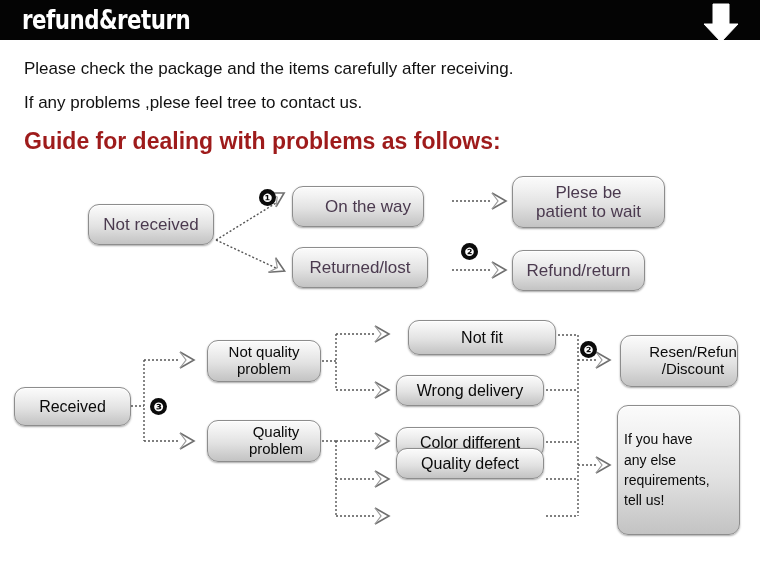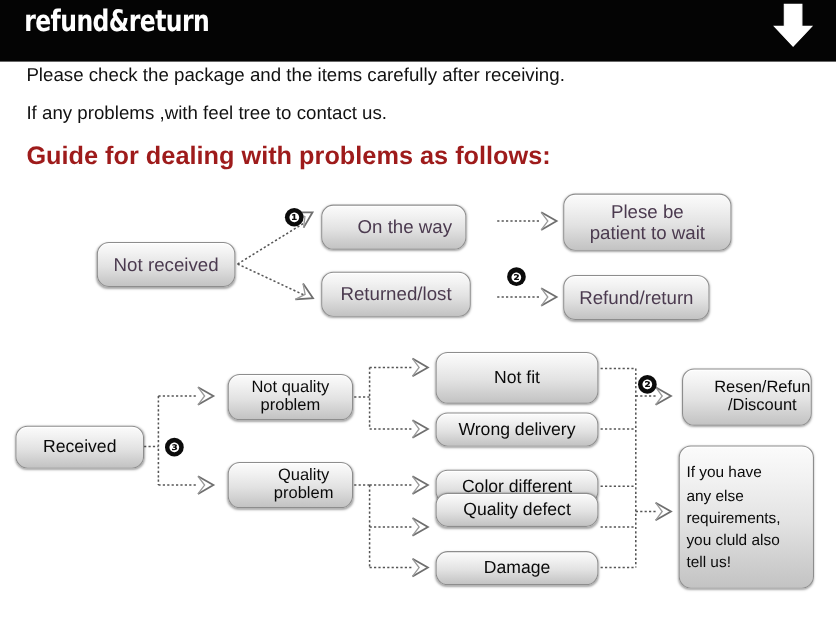--- a/index.html
+++ b/index.html
@@ -7,21 +7,21 @@
     width:760px;height:563px;
     background:#ffffff;
     font-family:"Liberation Sans","DejaVu Sans",sans-serif;
     overflow:hidden;
     position:relative;
   }
   #page{position:relative;width:760px;height:563px;}
 
   
   .header-bar{
-    position:absolute;left:0;top:0;width:760px;height:56px;
+    position:absolute;left:0;top:0;width:760px;height:40px;
     background:#040404;
   }
   .header-title{
     position:absolute;left:22px;top:5px;
     color:#ffffff;
     font-family:"DejaVu Sans Condensed","Liberation Sans",sans-serif;
     font-size:27px;font-weight:bold;
     letter-spacing:-0.6px;
     transform:scaleX(0.88);
     transform-origin:left center;
@@ -86,21 +86,21 @@
 <div id="page">
 
   <div class="header-bar">
     <div class="header-title">refund&amp;return</div>
   </div>
   <svg class="header-arrow" viewBox="0 0 42 42">
     <polygon points="13,2 29,2 29,22 38,22 21,40 4,22 13,22" fill="#ffffff" stroke="#ffffff" stroke-width="1"></polygon>
   </svg>
 
   <div class="para p1">Please check the package and the items carefully after receiving.</div>
-  <div class="para p2">If any problems ,with feel tree to contact us.</div>
+  <div class="para p2">If any problems ,plese feel tree to contact us.</div>
   <div class="headline">Guide for dealing with problems as follows:</div>
 
   <svg class="wires" viewBox="0 0 760 563">
     <defs>
       <g id="ahead">
         <polyline points="0,-8 14,0 0,8" fill="none" stroke="#6f6f6f" stroke-width="1.6" stroke-linejoin="miter"></polyline>
         <polyline points="0,-8 6,0 0,8" fill="none" stroke="#9a9a9a" stroke-width="1.2"></polyline>
       </g>
     </defs>
 
@@ -179,21 +179,21 @@
       <line x1="578" y1="465" x2="596" y2="465"></line>
     </g>
     <g transform="translate(596,360)">
         <use href="#ahead"></use>
       </g>
     <g transform="translate(596,465)">
         <use href="#ahead"></use>
       </g>
   </svg>
 
-  <div class="node purple" style="left:88px;top:220px;width:126px;height:41px;font-size:17px;">
+  <div class="node purple" style="left:88px;top:204px;width:126px;height:41px;font-size:17px;">
     <span>Not received</span>
   </div>
 
   <div class="node purple" style="left:292px;top:186px;width:132px;height:41px;font-size:17px;padding-left:20px;">
     <span>On the way</span>
   </div>
 
   <div class="node purple" style="left:292px;top:247px;width:136px;height:41px;font-size:17px;">
     <span>Returned/lost</span>
   </div>
@@ -219,48 +219,44 @@
   <div class="node black" style="left:207px;top:340px;width:114px;height:42px;font-size:15px;flex-direction:column;">
     <span>Not quality</span>
     <span>problem</span>
   </div>
 
   <div class="node black" style="left:207px;top:420px;width:114px;height:42px;font-size:15px;flex-direction:column;padding-left:24px;">
     <span>Quality</span>
     <span>problem</span>
   </div>
 
-  <div class="node black" style="left:396px;top:320px;width:148px;height:47px;font-size:16px;">
+  <div class="node black" style="left:408px;top:320px;width:148px;height:35px;font-size:16px;">
     <span>Not fit</span>
   </div>
 
   <div class="node black" style="left:396px;top:375px;width:148px;height:31px;font-size:16px;">
     <span>Wrong delivery</span>
   </div>
 
   <div class="node black" style="left:396px;top:427px;width:148px;height:31px;font-size:16px;">
     <span>Color different</span>
   </div>
 
   <div class="node black" style="left:396px;top:448px;width:148px;height:31px;font-size:16px;">
     <span>Quality defect</span>
   </div>
 
-  <div class="node black" style="left:396px;top:501px;width:148px;height:31px;font-size:16px;">
-    <span>Damage</span>
-  </div>
 
   <div class="badge" style="left:580px;top:341px;">❷</div>
 
   <div class="node black" style="left:620px;top:335px;width:118px;height:52px;font-size:15px;flex-direction:column;padding-left:28px;">
     <span>Resen/Refun</span>
     <span>/Discount</span>
   </div>
 
   <div class="node black" style="left:617px;top:405px;width:123px;height:130px;font-size:14px;flex-direction:column;align-items:flex-start;justify-content:center;text-align:left;line-height:1.45;">
     <span>If you have</span>
     <span>any else</span>
     <span>requirements,</span>
-    <span>you cluld also</span>
     <span>tell us!</span>
   </div>
 
 </div>
 
 </body></html>

